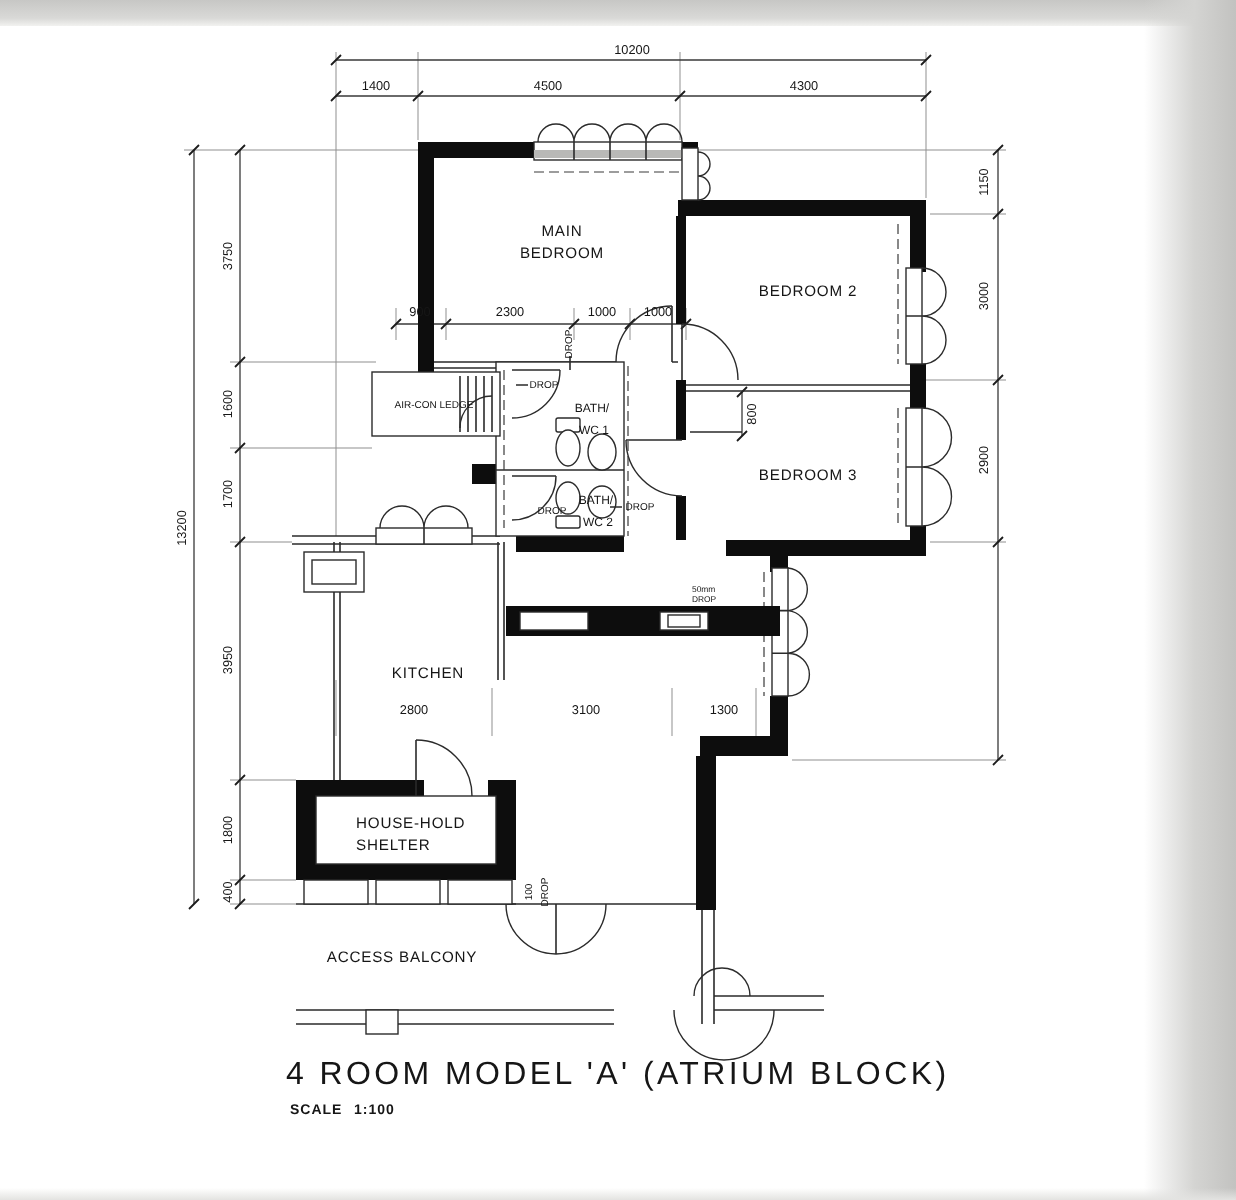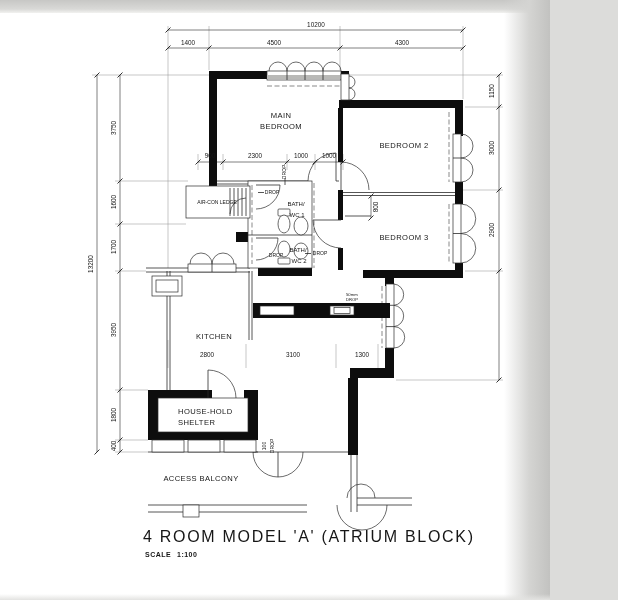--- a/index.html
+++ b/index.html
@@ -1,16 +1,16 @@
 <!DOCTYPE html>
 <html><head>
 <meta charset="utf-8">
 <style>
   html,body{margin:0;padding:0;background:#dcdcda;}
-  .page{position:relative;width:550px;height:600px;background:#ffffff;overflow:hidden;
+  .page{position:relative;width:618px;height:600px;background:#ffffff;overflow:hidden;
         font-family:"Liberation Sans",sans-serif;}
   .top-shade{position:absolute;left:0;top:0;width:100%;height:13px;
         background:linear-gradient(180deg,#c7c7c5 0%,#d9d9d7 70%,#f2f2f0 100%);}
   .right-shade{position:absolute;right:0;top:0;width:46px;height:100%;
         background:linear-gradient(90deg,rgba(230,230,228,0) 0%,#d4d4d2 55%,#c2c2c0 100%);}
   .bottom-shade{position:absolute;left:0;bottom:0;width:100%;height:6px;
         background:linear-gradient(180deg,rgba(240,240,238,0),#e3e3e1);}
   svg{position:absolute;left:0;top:0;}
   .t{font-family:"Liberation Sans",sans-serif;fill:#161616;}
   .d{font-size:6.4px;}

